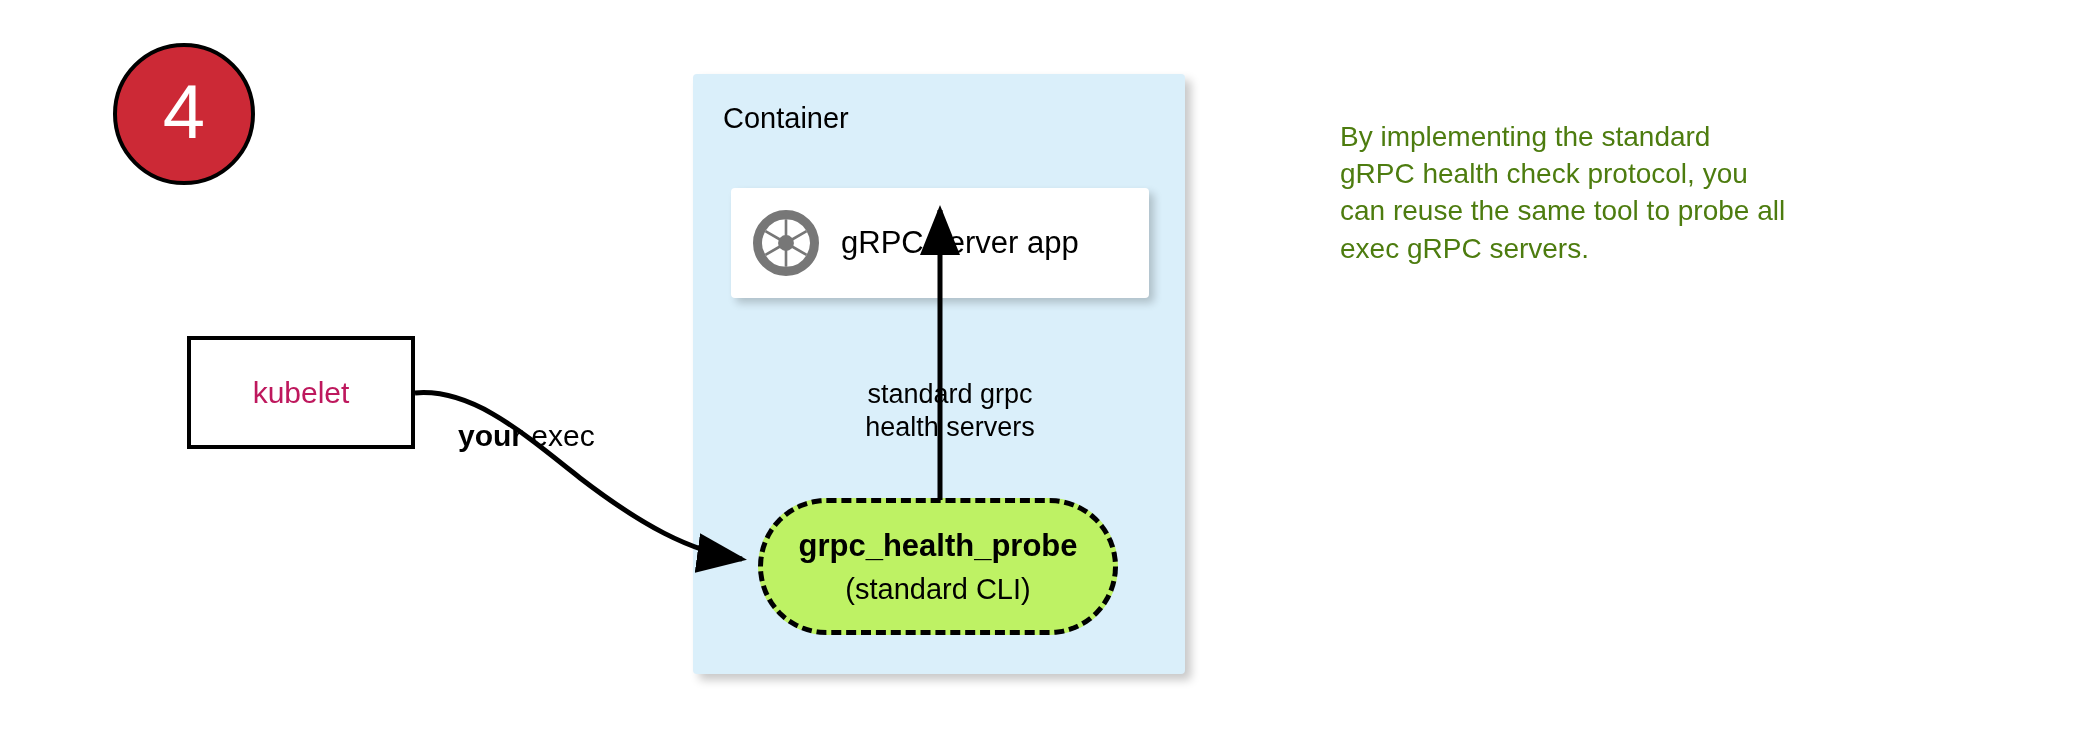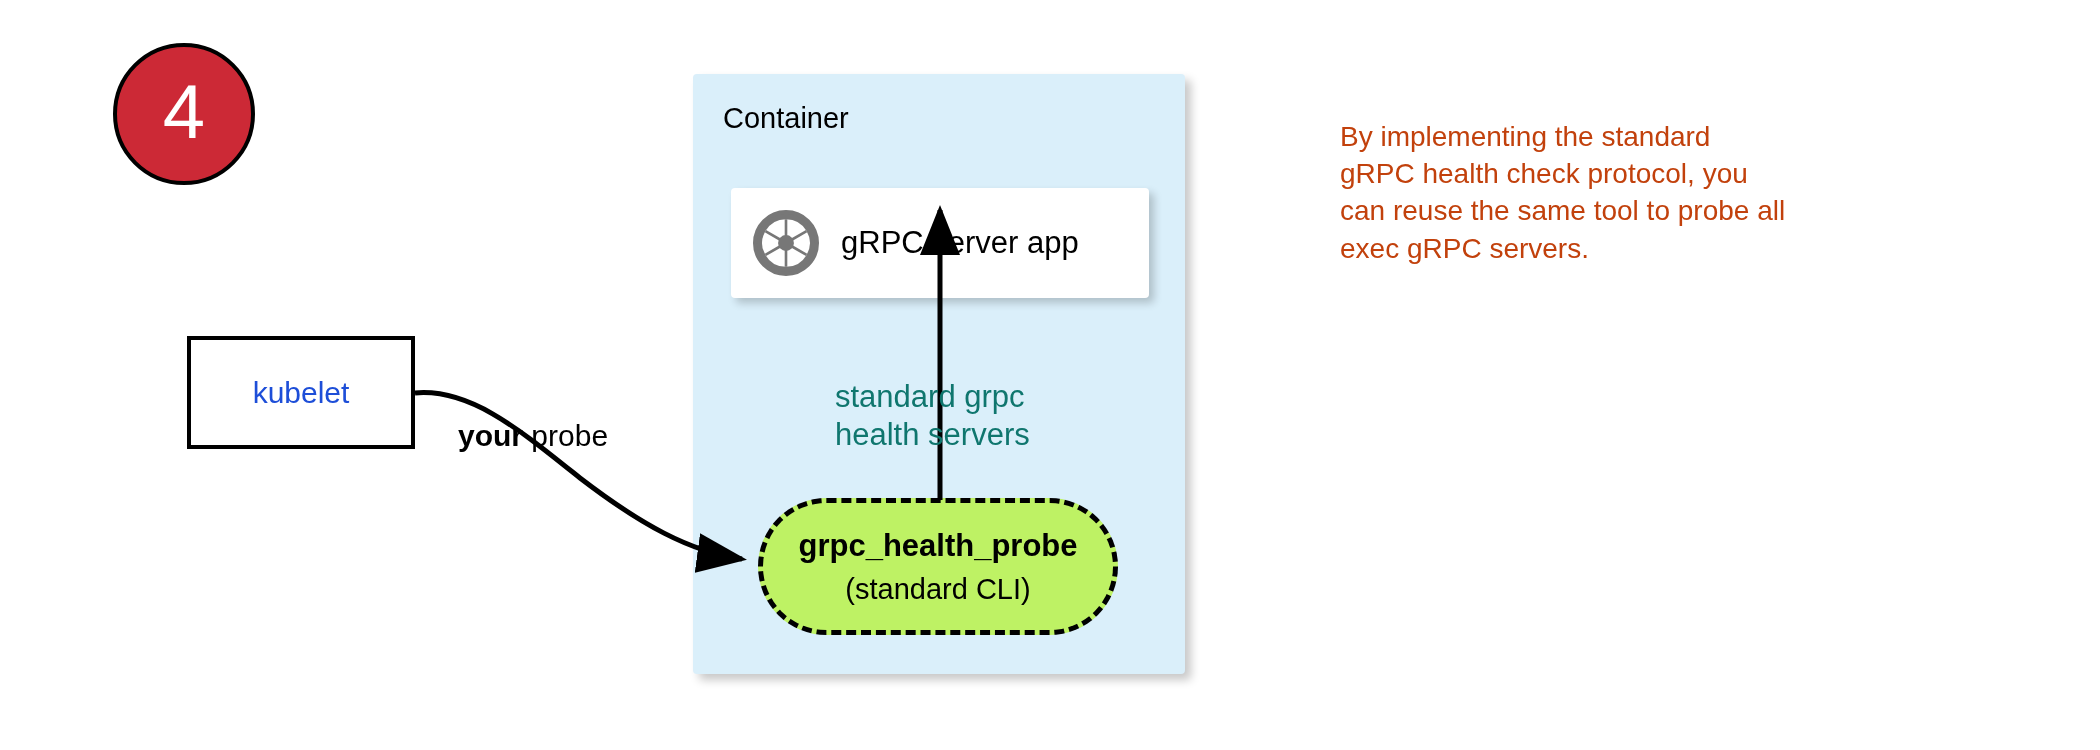--- a/index.html
+++ b/index.html
@@ -56,21 +56,21 @@
     height: 113px;
     background: #ffffff;
     border: 4px solid #000000;
     box-sizing: border-box;
     display: flex;
     align-items: center;
     justify-content: center;
   }
   .kubelet-label {
     font-size: 30px;
-    color: #1d4ed8;
+    color: #be185d;
   }
 
   
   .container-panel {
     position: absolute;
     left: 693px;
     top: 74px;
     width: 492px;
     height: 600px;
     background: #DAEFFA;
@@ -138,23 +138,24 @@
     line-height: 1.2;
     margin-top: 8px;
   }
 
   
   .protocol-label {
     position: absolute;
     left: 835px;
     top: 378px;
     width: 230px;
-    font-size: 31px;
+    text-align: center;
+    font-size: 27px;
     line-height: 1.24;
-    color: #0f766e;
+    color: #000000;
   }
   .exec-probe-label {
     position: absolute;
     left: 458px;
     top: 419px;
     font-size: 30px;
     color: #000000;
     white-space: nowrap;
   }
   .exec-probe-label .bold {
@@ -162,21 +163,21 @@
   }
 
   
   .side-note {
     position: absolute;
     left: 1340px;
     top: 118px;
     width: 580px;
     font-size: 28px;
     line-height: 1.33;
-    color: #c2410c;
+    color: #4d7c0f;
   }
 
   
   .connectors {
     position: absolute;
     left: 0;
     top: 0;
     width: 2100px;
     height: 750px;
     pointer-events: none;
@@ -237,21 +238,21 @@
         <path d="M0,0 L10,4 L0,8 Z" fill="#000000"></path>
       </marker>
     </defs>
 
     <path d="M 415 393 C 470 388 520 430 580 478 C 640 524 690 552 742 559" stroke="#000000" stroke-width="5" fill="none" marker-end="url(#arrowhead)"></path>
 
     <path d="M 940 500 L 940 210" stroke="#000000" stroke-width="5" fill="none" marker-end="url(#arrowhead)"></path>
   </svg>
 
   <div class="exec-probe-label">
-    <span class="bold">your</span><span> probe</span>
+    <span class="bold">your</span><span> exec</span>
   </div>
 
   <div class="protocol-label">
     <div>standard grpc</div>
     <div>health servers</div>
   </div>
 
   <div class="side-note">
     <div>By implementing the standard</div>
     <div>gRPC health check protocol, you</div>

